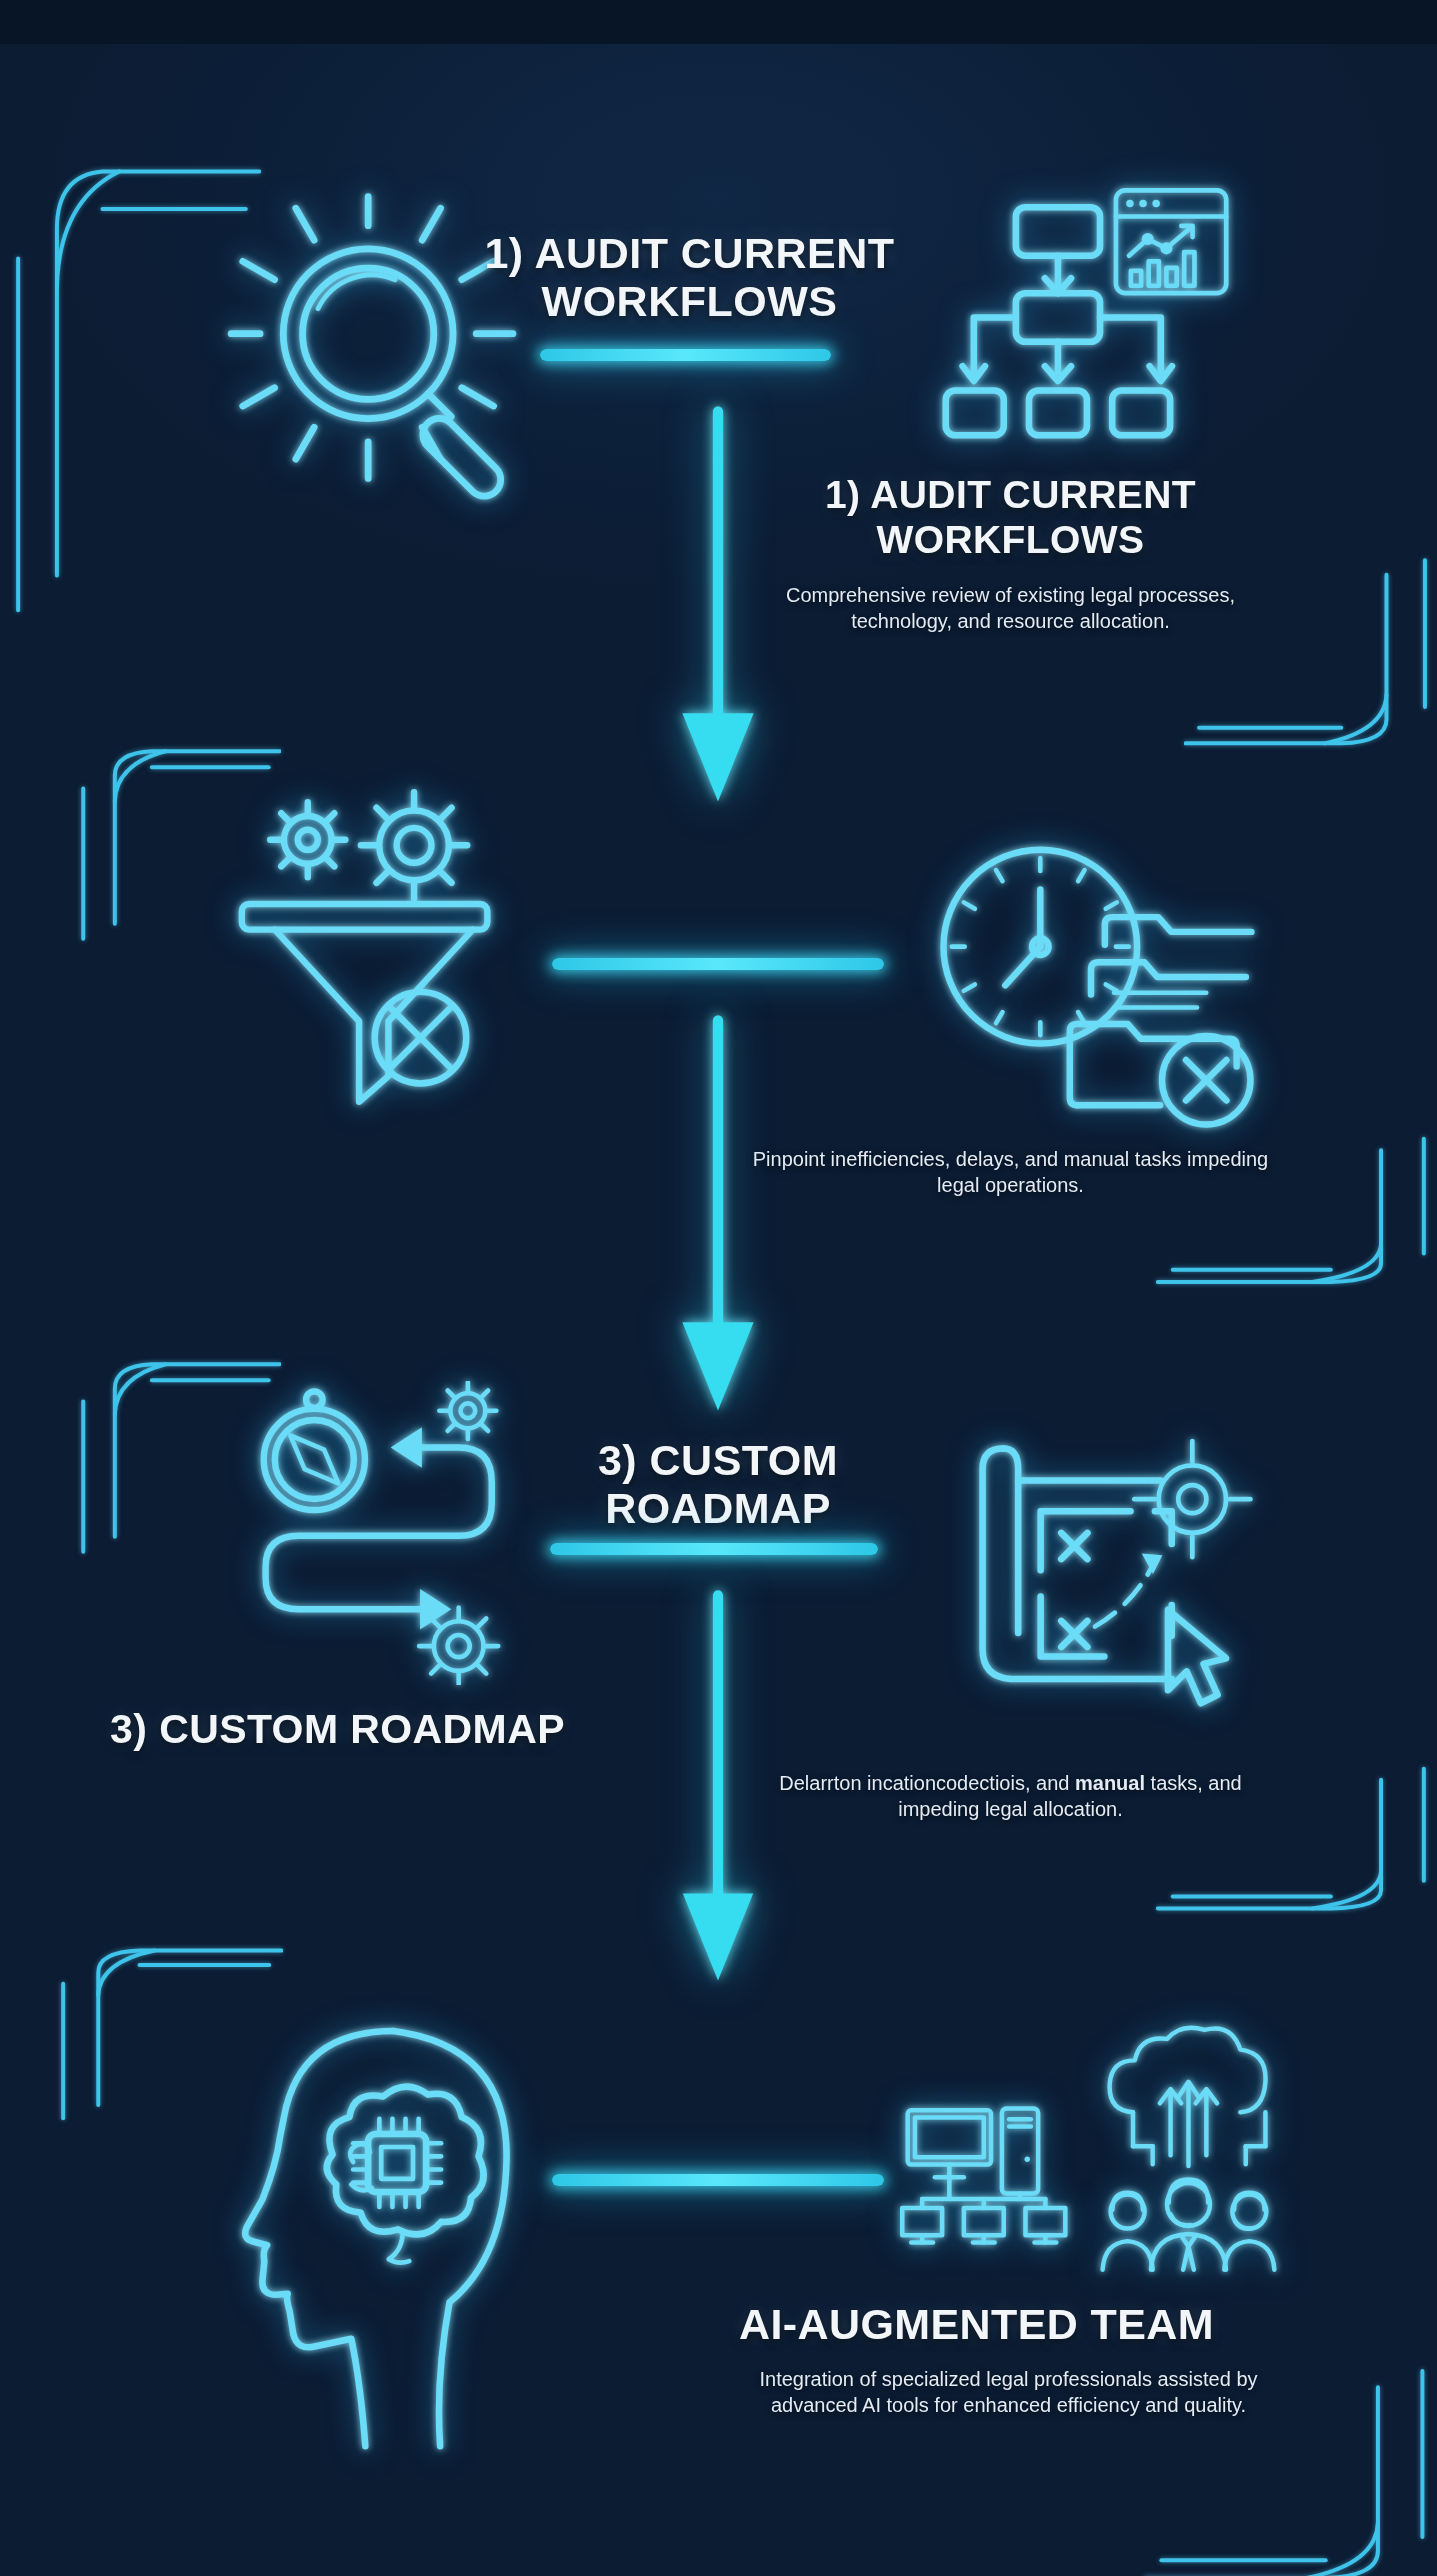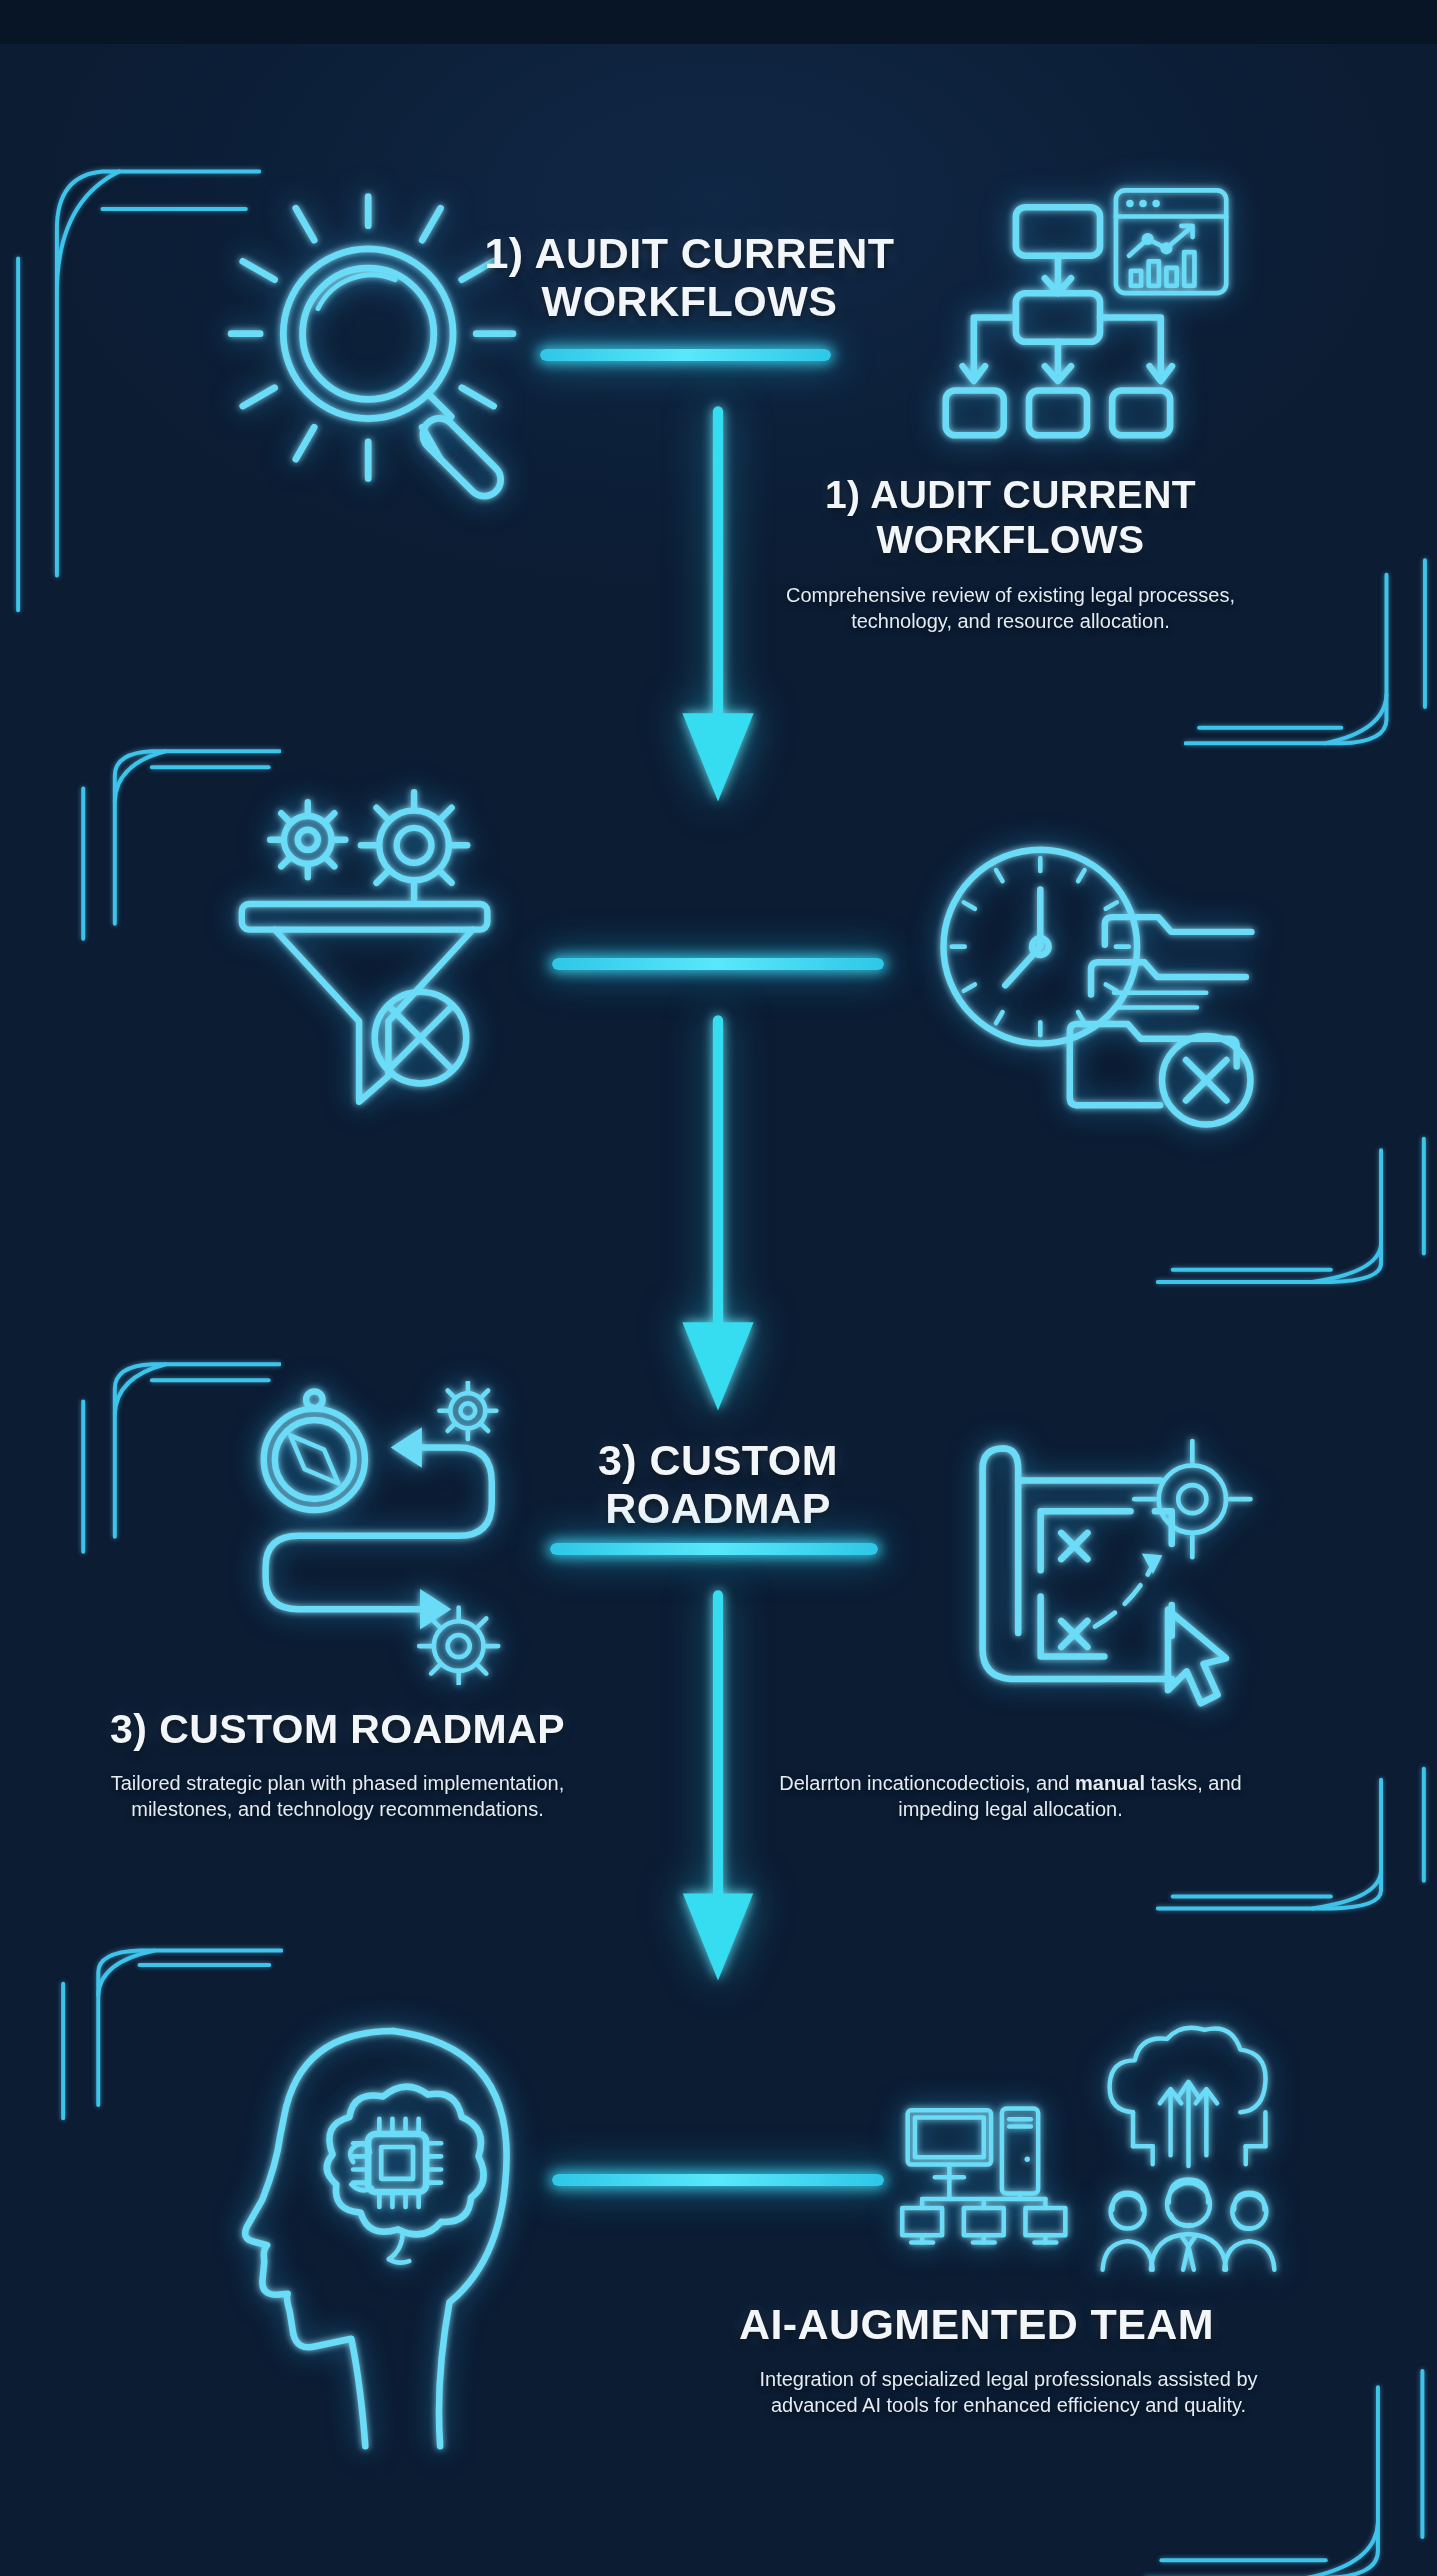--- a/index.html
+++ b/index.html
@@ -215,20 +215,21 @@
     <path class="s" d="M175,172 V145 Q175,137 183,137 H233 L247,153 H343"></path>
     <line class="t" x1="200" y1="170" x2="300" y2="170"></line>
       <line class="t" x1="200" y1="186" x2="290" y2="186"></line>
     <path class="s" d="M160,292 Q152,292 152,284 V212 Q152,204 160,204 H215 L229,220 H325 Q333,220 333,228 V250"></path>
     <path class="s" d="M160,292 H250"></path>
     <circle class="s" cx="300" cy="265" r="48"></circle>
     <line class="s" x1="278" y1="243" x2="322" y2="287"></line>
       <line class="s" x1="322" y1="243" x2="278" y2="287"></line>
   </svg>
 
+  <div class="desc" style="left:739px;top:1103px;width:543px">Pinpoint inefficiencies, delays, and manual tasks impeding legal operations.</div>
 
   <svg class="arrow" style="left:671px;top:969px;width:94px;height:403px" viewBox="0 0 100 430">
     <line x1="50" y1="8" x2="50" y2="332"></line>
       <polygon points="12,330 88,330 50,424"></polygon>
   </svg>
 
   <svg class="icon" style="left:227px;top:1337px;width:285px;height:304px" viewBox="0 0 310 330">
     <circle class="s" cx="95" cy="85" r="55"></circle>
       <circle class="s" cx="95" cy="85" r="43"></circle>
     <circle class="s" cx="95" cy="20" r="9"></circle>
@@ -278,23 +279,20 @@
     <circle class="t" cx="262" cy="92" r="15"></circle>
       <circle class="t" cx="262" cy="92" r="36"></circle>
     <line class="t" x1="262" y1="30" x2="262" y2="52"></line>
       <line class="t" x1="262" y1="132" x2="262" y2="154"></line>
     <line class="t" x1="200" y1="92" x2="222" y2="92"></line>
       <line class="t" x1="302" y1="92" x2="324" y2="92"></line>
     <path class="s" d="M236,210 L236,296 L256,276 L271,310 L289,301 L274,268 L298,262 Z"></path>
   </svg>
 
   <div class="heading" style="left:66px;top:1662px;width:543px;font-size:41px">3) CUSTOM ROADMAP</div>
-  <div class="desc" style="left:66px;top:1727px;width:543px">
-    <span>Tailored strategic plan with phased implementation, milestones, and technology recommendations.</span>
-  </div>
   <div class="desc" style="left:739px;top:1727px;width:543px">
     <span>Delarrton incationcodectiois, and </span><b>manual</b><span> tasks, and impeding legal allocation.</span>
   </div>
 
   <svg class="arrow" style="left:671px;top:1544px;width:94px;height:398px" viewBox="0 0 100 430">
     <line x1="50" y1="8" x2="50" y2="332"></line>
       <polygon points="12,330 88,330 50,424"></polygon>
   </svg>
 
   <svg class="icon" style="left:211px;top:1970px;width:318px;height:440px" viewBox="0 0 340 470">

